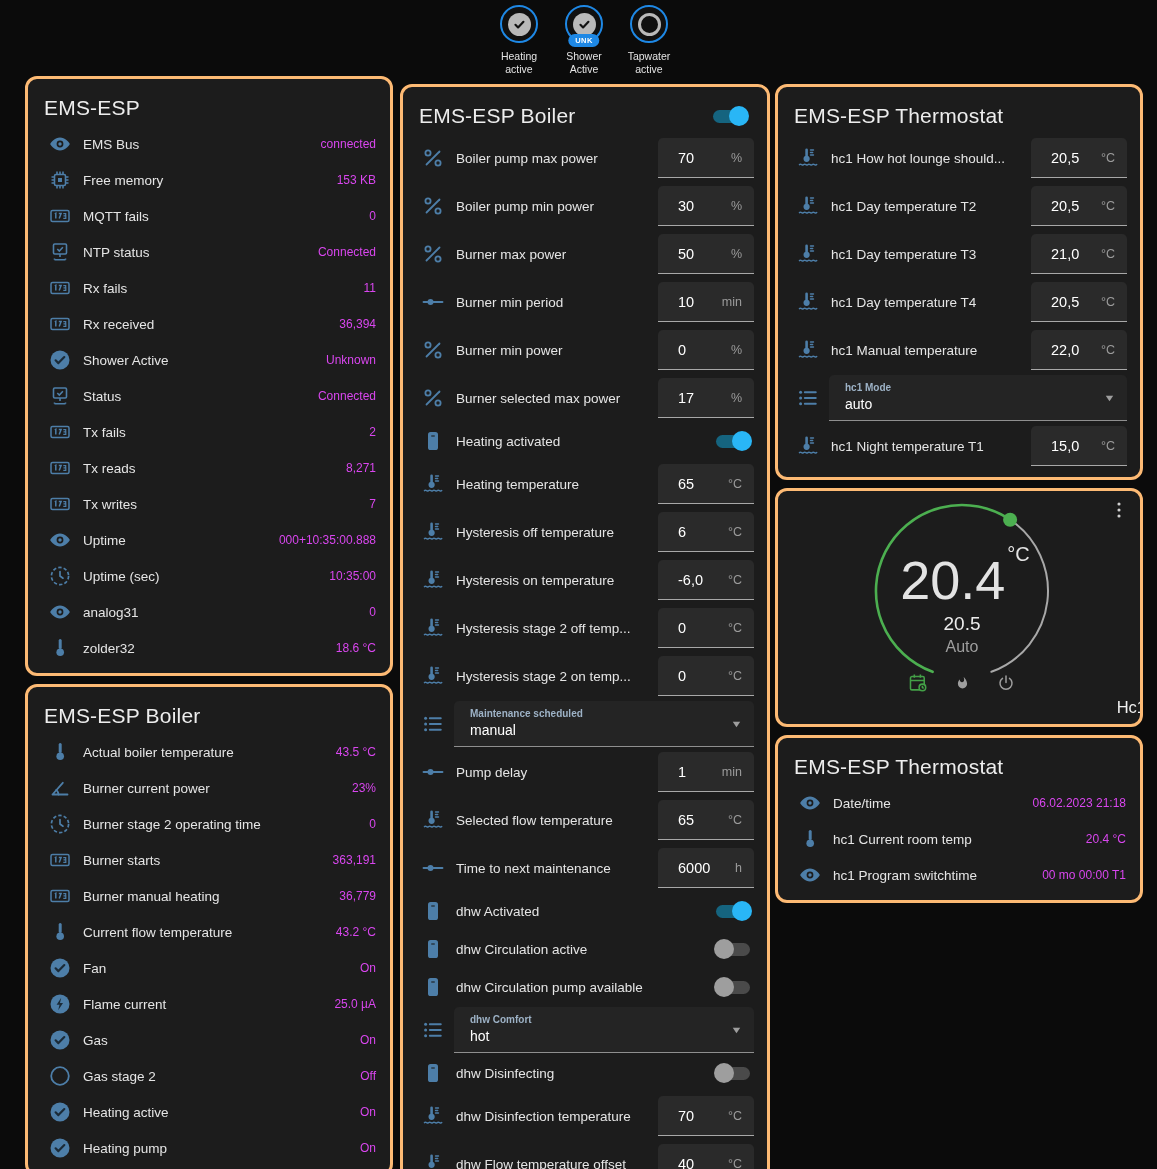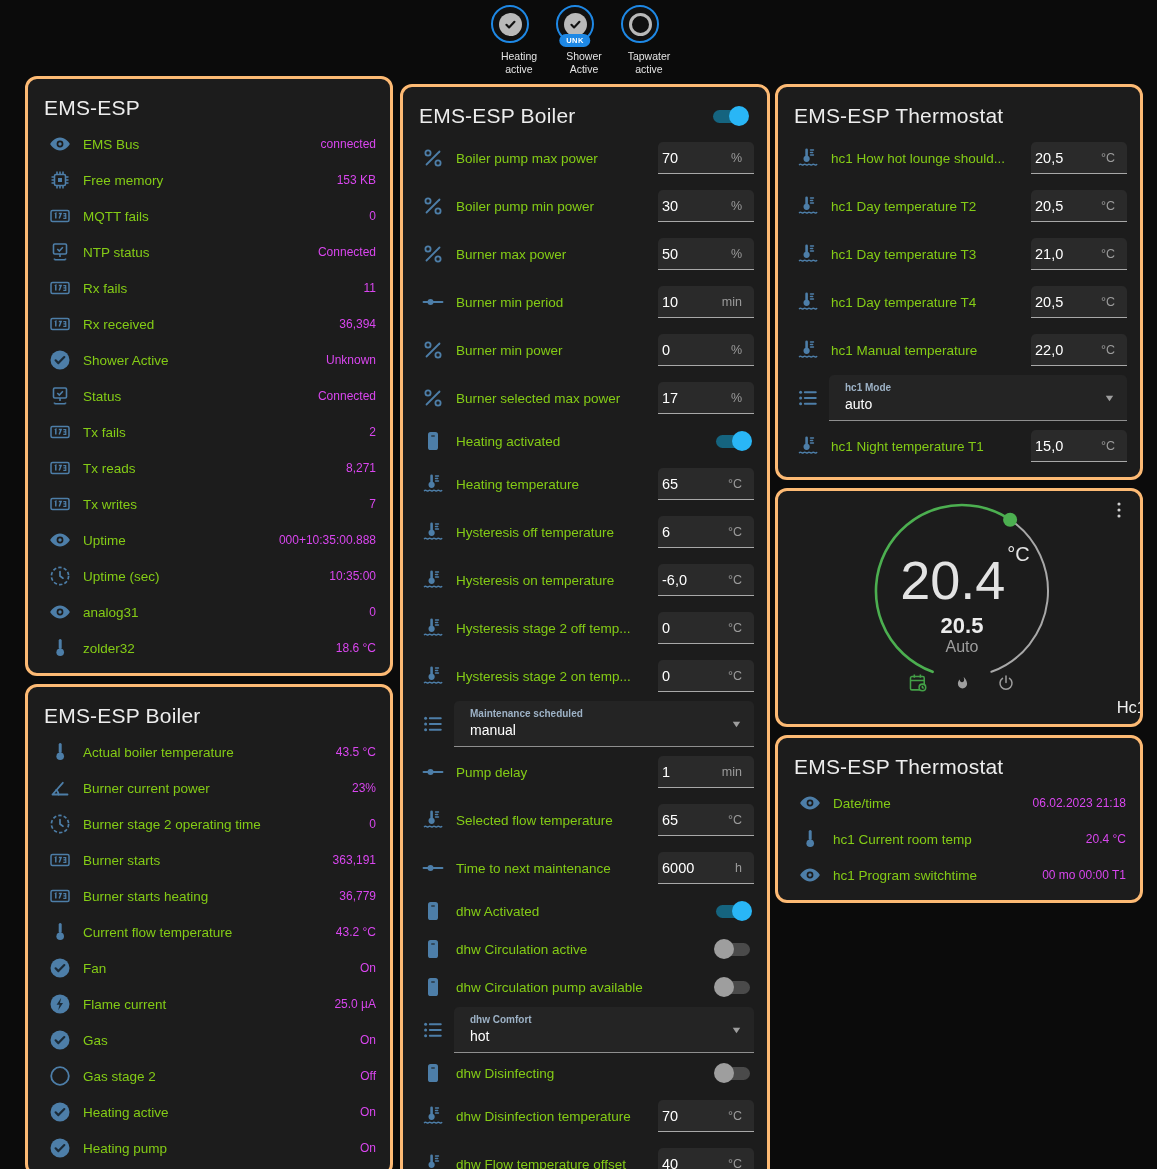--- a/index.html
+++ b/index.html
@@ -1,21 +1,21 @@
 <!DOCTYPE html>
 <html><head>
 <meta charset="utf-8">
 <style>
   html,body{margin:0;padding:0;background:#0b0b0b;width:1157px;height:1169px;overflow:hidden;
     font-family:"Liberation Sans",sans-serif;-webkit-font-smoothing:antialiased;}
   .page{position:relative;width:1157px;height:1169px;background:#0b0b0b;}
 
   
   .topbar{position:absolute;top:5px;left:584px;transform:translateX(-50%);display:flex;gap:9px;}
-  .glance{width:56px;display:flex;flex-direction:column;cursor:pointer;}
+  .glance{width:56px;display:flex;flex-direction:column;align-items:center;cursor:pointer;}
   .gcircle{position:relative;width:34px;height:34px;border:2px solid #1e88e5;border-radius:50%;
     display:flex;align-items:center;justify-content:center;background:#101010;}
   .ginner{width:23px;height:23px;border-radius:50%;background:#b9b9b9;display:flex;align-items:center;justify-content:center;}
   .ginner svg{width:15px;height:15px;}
   .gring{width:17px;height:17px;border-radius:50%;border:3px solid #b9b9b9;background:transparent;}
   .gbadge{position:absolute;bottom:-6px;left:50%;transform:translateX(-50%);background:#1e88e5;color:#fff;
     font-size:7.5px;font-weight:bold;letter-spacing:.4px;padding:2px 7px;border-radius:8px;}
   .glabel{margin-top:7px;font-size:10.5px;line-height:1.25;color:#e4e4e4;text-align:center;white-space:pre-line;}
 
   
@@ -25,50 +25,50 @@
   #col3{left:775px;top:84px;width:368px;}
   .card{background:#1c1c1c;border:3px solid #fdba74;border-radius:12px;margin-bottom:8px;
     box-sizing:border-box;padding-bottom:7px;overflow:hidden;}
   .card-head{display:flex;align-items:center;justify-content:space-between;padding:17px 16px 6px 16px;}
   .card-title{font-size:21px;font-weight:400;color:#ededed;letter-spacing:.2px;}
 
   
   .row{display:flex;align-items:center;height:36px;padding:0 14px 0 20px;cursor:pointer;}
   .icon{width:24px;height:24px;flex:none;color:#4d7ea8;}
   .icon svg{width:24px;height:24px;display:block;}
-  .lbl{margin-left:11px;font-size:13.5px;color:#84cc16;flex:1;white-space:nowrap;overflow:hidden;}
+  .lbl{margin-left:11px;font-size:13.5px;color:#e5e5e5;flex:1;white-space:nowrap;overflow:hidden;}
   .val{font-size:12px;color:#d946ef;white-space:nowrap;text-align:center;}
 
   
   .crow{display:flex;align-items:center;height:48px;padding:0 13px 0 18px;}
   .crow.trow{height:38px;}
-  .numbox{width:96px;height:32px;flex:none;background:#2a2a2a;border-radius:5px 5px 0 0;
+  .numbox{width:96px;height:40px;flex:none;background:#2a2a2a;border-radius:5px 5px 0 0;
     border-bottom:1px solid #a8a8a8;display:flex;align-items:center;justify-content:space-between;
-    padding:0 12px 0 4px;box-sizing:border-box;cursor:text;}
+    padding:0 12px 0 20px;box-sizing:border-box;cursor:text;}
   .nval{color:#fff;font-size:14.5px;font-weight:500;}
   .nunit{color:#9b9b9b;font-size:12.5px;}
   .switch{position:relative;width:38px;height:20px;flex:none;cursor:pointer;margin-right:2px;}
   .switch .track{position:absolute;left:2px;right:2px;top:3.5px;height:13px;border-radius:7px;background:#15647f;}
   .switch .thumb{position:absolute;top:0;width:20px;height:20px;border-radius:50%;background:#29b6f6;left:18px;}
   .switch.off .track{background:#4a4a4a;}
   .switch.off .thumb{background:#9e9e9e;left:0;}
   .selbox{position:relative;flex:1;height:46px;margin-left:9px;background:#242424;border-radius:5px 5px 0 0;
     border-bottom:1px solid #8f8f8f;box-sizing:border-box;padding:7px 30px 0 16px;cursor:pointer;}
   .sel-label{font-size:10px;color:#9db2c6;font-weight:bold;}
   .sel-value{font-size:14px;color:#fff;margin-top:3px;font-weight:500;}
   .caret{position:absolute;right:13px;top:50%;transform:translateY(-50%) scaleX(1.4);color:#9e9e9e;font-size:9px;}
 
   
   .dial-card{position:relative;height:239px;padding:0;}
   .kebab{position:absolute;top:8px;right:8px;width:24px;height:24px;color:#d0d0d0;cursor:pointer;}
   .kebab svg{width:22px;height:22px;}
   .dial-svg{position:absolute;left:0;top:0;cursor:pointer;}
   .dial-temp{position:absolute;top:52px;left:3px;width:368px;text-align:center;color:#e3e3e3;font-size:54px;font-weight:400;}
   .dial-temp sup{font-size:20px;color:#e3e3e3;vertical-align:38px;margin-left:2px;}
-  .dial-set{position:absolute;top:122px;left:0;width:368px;text-align:center;color:#ececec;font-size:22px;font-weight:700;}
+  .dial-set{position:absolute;top:122px;left:0;width:368px;text-align:center;color:#ececec;font-size:19px;font-weight:400;}
   .dial-mode{position:absolute;top:147px;left:0;width:368px;text-align:center;color:#9e9e9e;font-size:16px;}
   .dial-icons{position:absolute;top:180px;left:0;width:368px;display:flex;justify-content:center;gap:20px;align-items:center;}
   .dial-icons .dib{width:24px;height:24px;cursor:pointer;display:flex;align-items:center;justify-content:center;}
   .di-green{color:#43a047;}.di-gray{color:#9e9e9e;}
   .dial-zone{position:absolute;top:207px;left:0;width:368px;text-align:right;color:#f0f0f0;font-size:16.5px;}
 </style>
 </head>
 <body>
 
 <div class="page">
@@ -333,21 +333,21 @@
           </div>
           <div class="row">
             <span class="icon">
               <svg viewBox="0 0 24 24" fill="none" stroke="currentColor" stroke-width="1.5">
                 <rect x="3" y="6.5" width="18" height="11" rx="1.5"></rect>
                 <path d="M6.8 9.8l1-.6v5.3"></path>
                 <path d="M10.8 9.6h2.3l-1.9 4.9"></path>
                 <path d="M15.3 9.6h2.4v2.2h-2.2m.1 0h2.2v2.5h-2.5" stroke-width="1.2"></path>
               </svg>
             </span>
-            <span class="lbl">Burner starts heating</span>
+            <span class="lbl">Burner manual heating</span>
             <span class="val">36,779</span>
           </div>
           <div class="row">
             <span class="icon">
               <svg viewBox="0 0 24 24" fill="currentColor">
                 <rect x="10.7" y="3" width="3" height="10" rx="1.5"></rect>
                 <circle cx="12.2" cy="16.2" r="3.8"></circle>
               </svg>
             </span>
             <span class="lbl">Current flow temperature</span>

